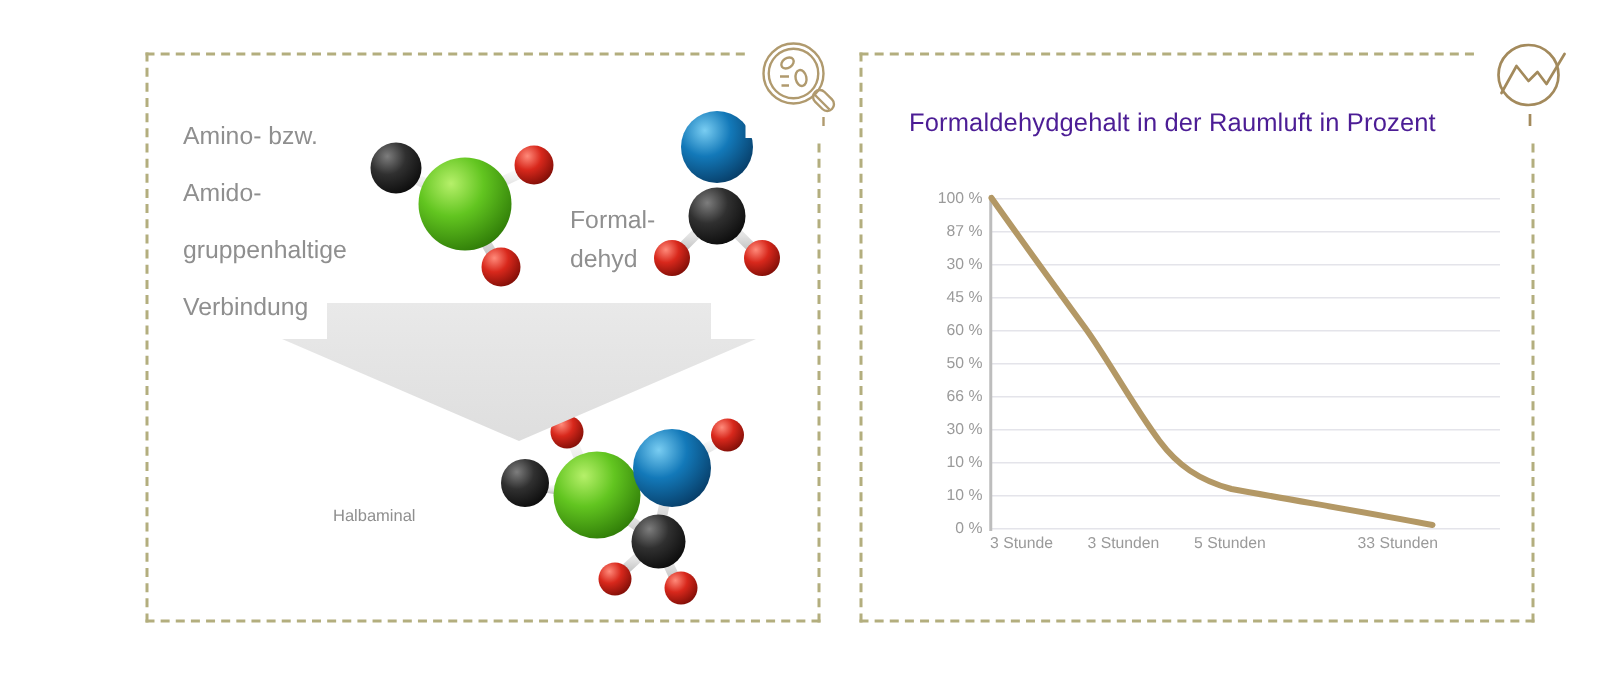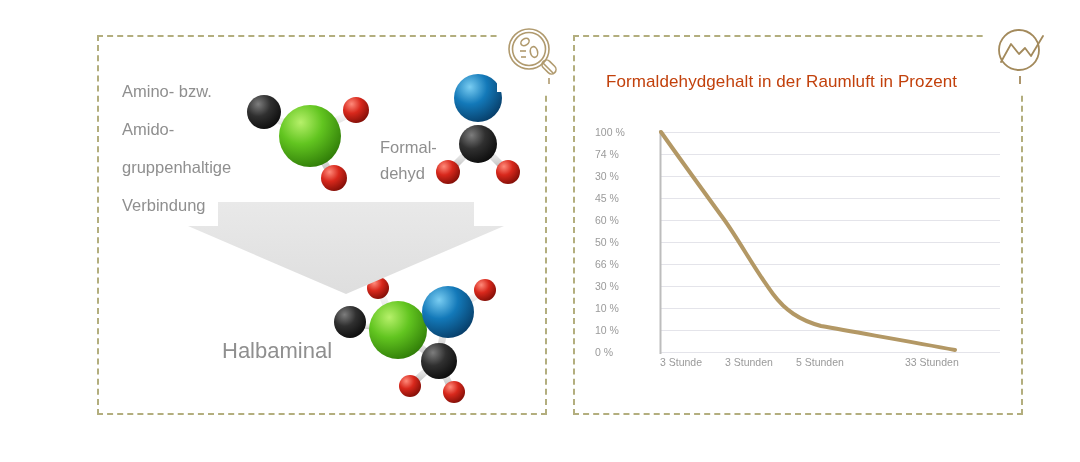--- a/index.html
+++ b/index.html
@@ -59,50 +59,51 @@
     font-size: 16.5px;
     line-height: 26px;
     color: #8f8f8f;
     white-space: pre-line;
     margin-top: 40px;
   }
   #label-halbaminal {
     position: absolute;
     left: 222px;
     top: 338px;
-    font-size: 22px;
+    font-size: 11px;
     color: #8f8f8f;
   }
 
   .molecule { position: absolute; }
   #mol-amino  { left: 236px; top: 78px;  width: 140px; height: 120px; }
   #mol-formal { left: 428px; top: 66px;  width: 100px; height: 124px; }
   #mol-half   { left: 320px; top: 268px; width: 200px; height: 140px; }
   #arrow-down { left: 188px; top: 198px; width: 316px; height: 98px; }
 
   
   #chart-title {
     position: absolute;
     left: 606px;
     top: 72px;
     font-size: 17px;
-    color: #c2410c;
+    color: #4c1d95;
     letter-spacing: .1px;
   }
   #chart-area {
     position: absolute;
     left: 600px;
     top: 118px;
     width: 400px;
     height: 260px;
   }
   .ytick {
     position: absolute;
     right: 345px;
     width: 60px;
+    text-align: right;
     font-size: 10.5px;
     color: #9a9a9a;
     transform: translateY(-50%);
     white-space: nowrap;
   }
   .xtick {
     position: absolute;
     top: 238px;
     font-size: 10.5px;
     color: #9a9a9a;
@@ -210,21 +211,21 @@
   <polygon points="30,4 286,4 286,28 316,28 158,96 0,28 30,28" fill="url(#arrowGrad)"></polygon>
 </svg>
 
 <div class="panel" id="panel-right"></div>
 
 <div id="chart-title">Formaldehydgehalt in der Raumluft in Prozent</div>
 
 <div id="chart-area">
 
   <div class="ytick" style="top:14px">100 %</div>
-  <div class="ytick" style="top:36px">74 %</div>
+  <div class="ytick" style="top:36px">87 %</div>
   <div class="ytick" style="top:58px">30 %</div>
   <div class="ytick" style="top:80px">45 %</div>
   <div class="ytick" style="top:102px">60 %</div>
   <div class="ytick" style="top:124px">50 %</div>
   <div class="ytick" style="top:146px">66 %</div>
   <div class="ytick" style="top:168px">30 %</div>
   <div class="ytick" style="top:190px">10 %</div>
   <div class="ytick" style="top:212px">10 %</div>
   <div class="ytick" style="top:234px">0 %</div>
 

